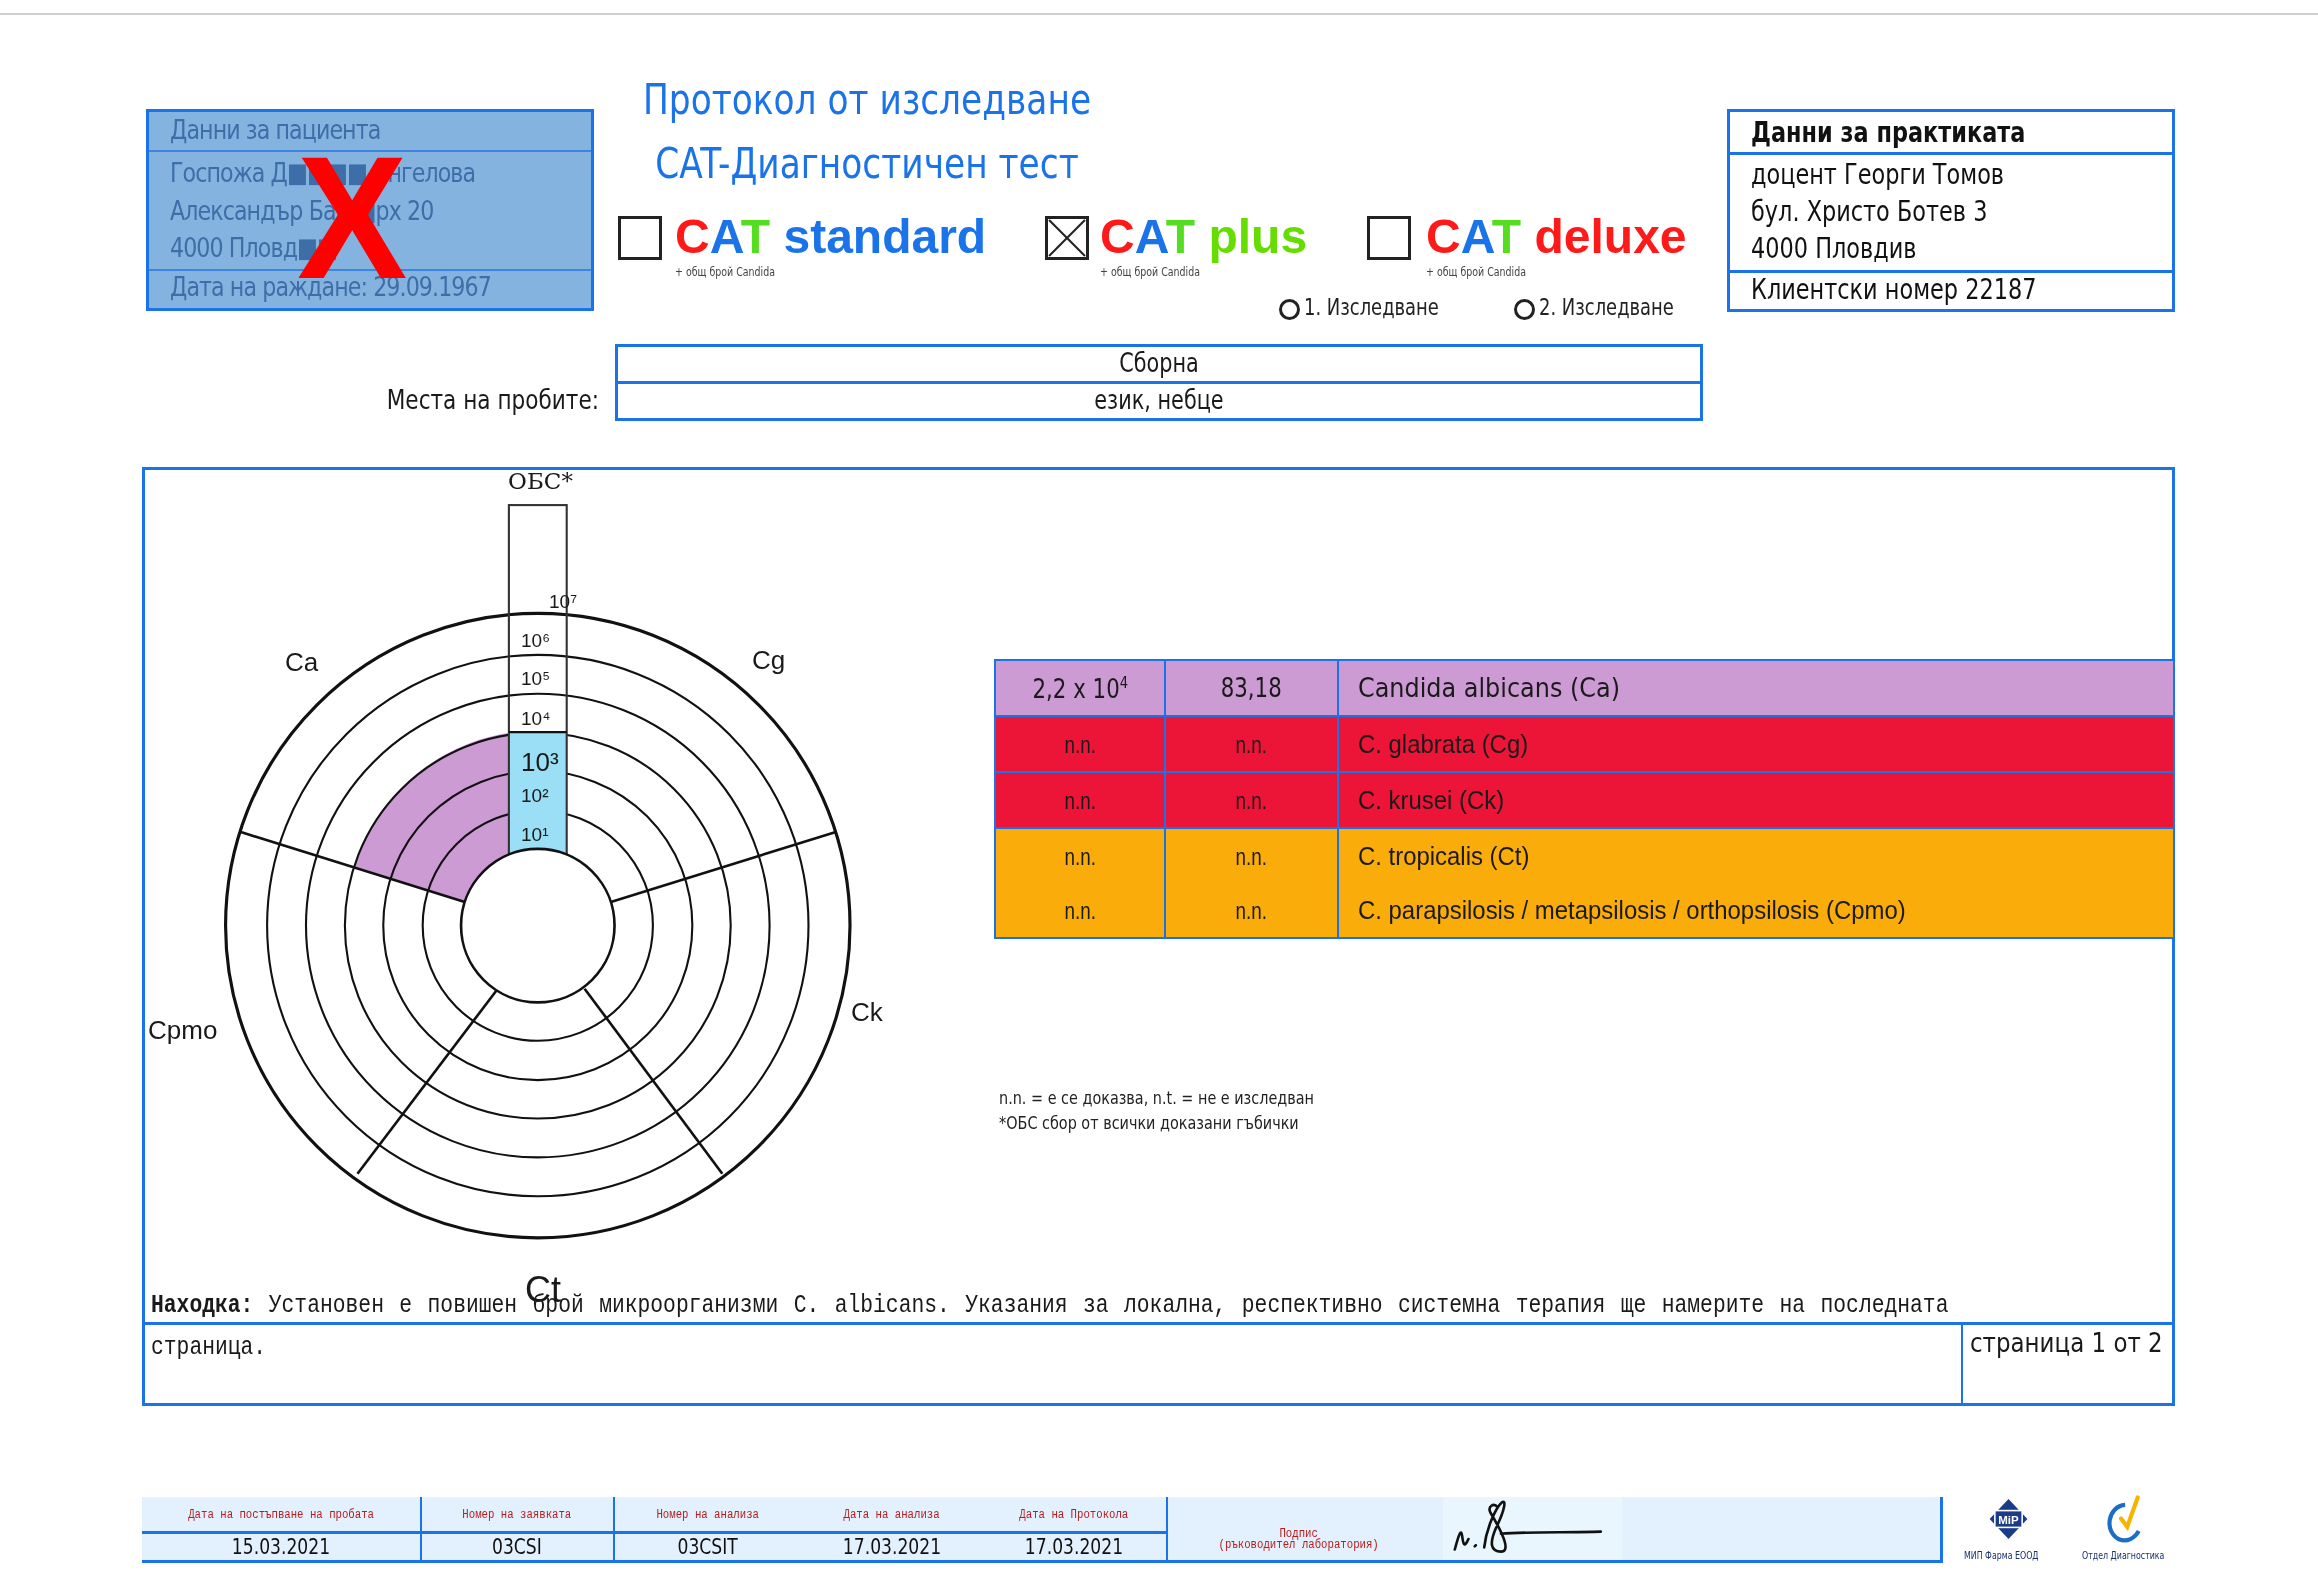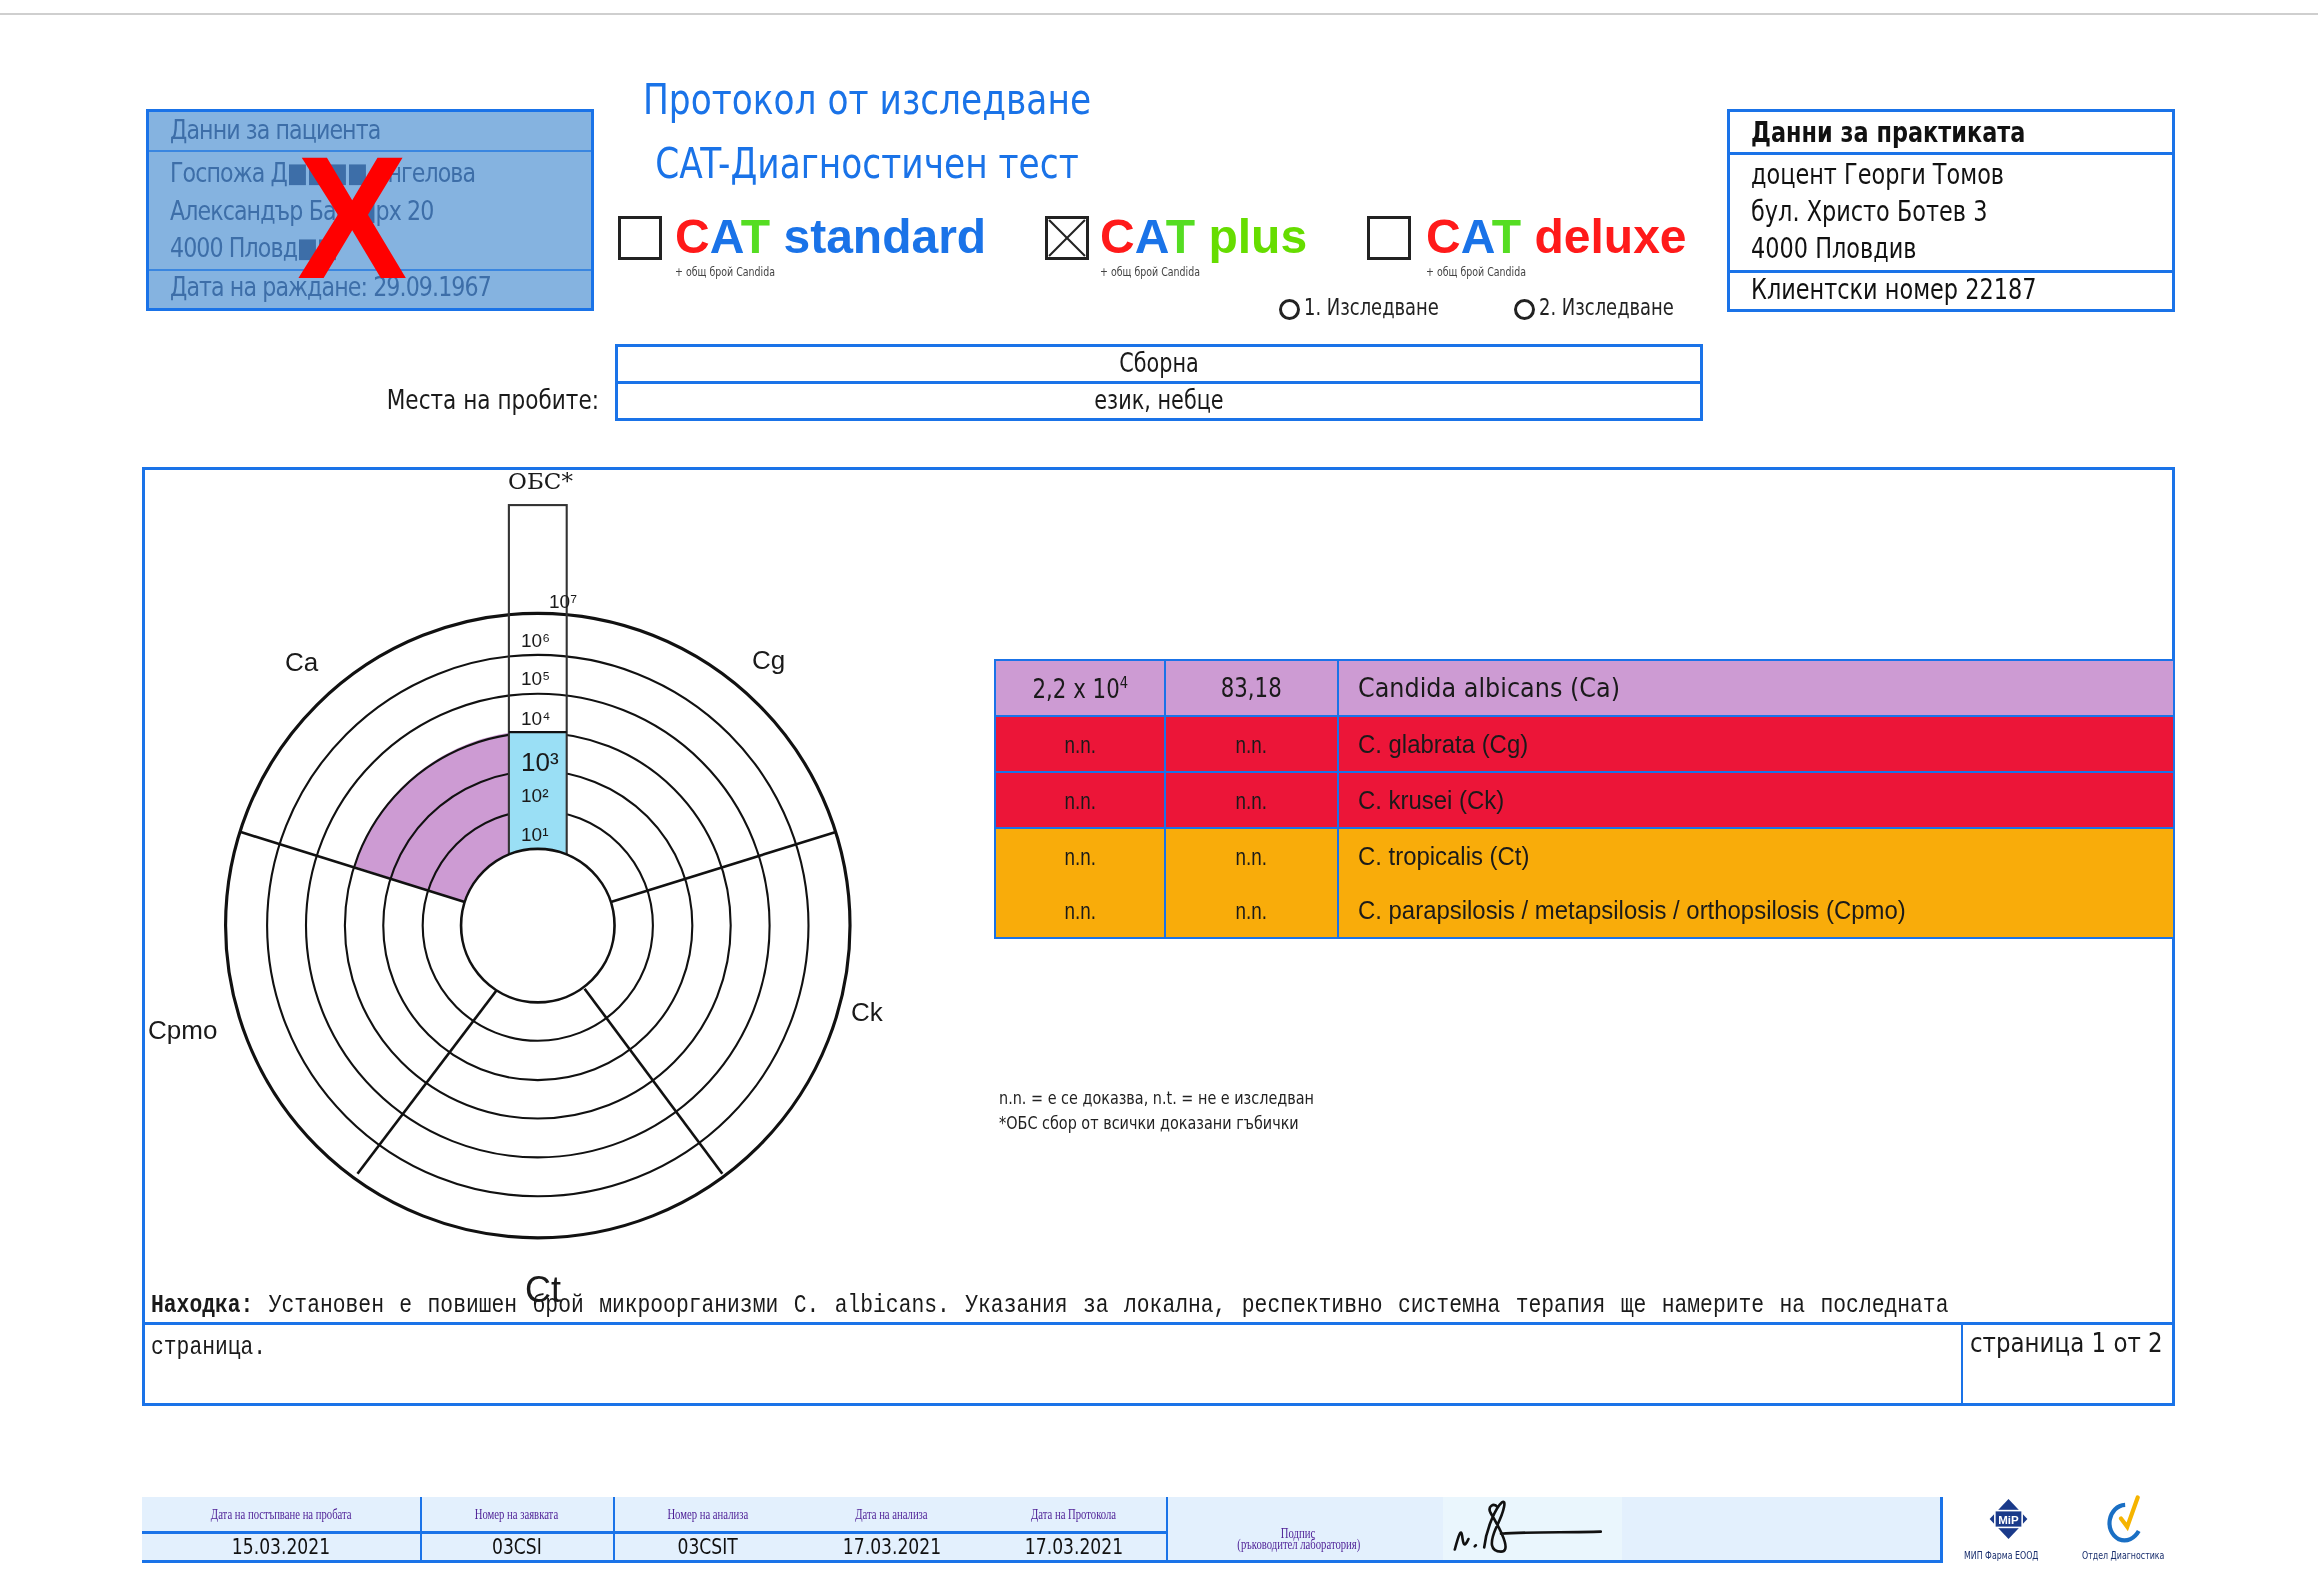--- a/index.html
+++ b/index.html
@@ -51,21 +51,21 @@
   table.rt .c3 { text-align:left; padding-left:19px; }
   .sq { display:inline-block; transform:scaleX(0.82); white-space:nowrap; }
   .sqL { display:inline-block; transform:scaleX(0.92); transform-origin:left; white-space:nowrap; }
   .liberation { font-family:"Liberation Sans", sans-serif; }
   .footnote { left:999px; top:1085px; font-size:18px; line-height:25px; color:#222; font-family:"DejaVu Sans", sans-serif; transform:scaleX(0.80); transform-origin:left; white-space:nowrap; }
 
   
   .strip { left:142px; top:1497px; width:1801px; height:66px; background:#e3f0fd; border-bottom:3.2px solid #1a73e8; box-sizing:border-box; }
   .strip .hsep { position:absolute; top:34px; height:2.6px; background:#1a73e8; left:0; }
   .strip .vsep { position:absolute; top:0; bottom:0; width:2.1px; background:#1a73e8; }
-  .strip .h { position:absolute; top:9.5px; font-size:13.7px; color:#4c1d95; text-align:center; font-family:Liberation Serif, serif; white-space:nowrap; }
+  .strip .h { position:absolute; top:9.5px; font-size:13.7px; color:#b91c1c; text-align:center; font-family:Liberation Mono, monospace; white-space:nowrap; }
   .strip .v { position:absolute; top:37px; font-size:22px; color:#111; text-align:center; font-family:"DejaVu Sans", sans-serif; white-space:nowrap; }
   .sq2 { display:inline-block; transform:scaleX(0.78); }
   .sigcell { position:absolute; left:1301px; top:0; width:179px; height:63px; background:#eaf6fd; }
   .logo-text { font-size:10.5px; color:#1a2f6e; white-space:nowrap; font-family:"DejaVu Sans", sans-serif; transform:scaleX(0.75); transform-origin:left; }
 </style>
 </head>
 <body>
 
 <div class="abs topline"></div>
 

